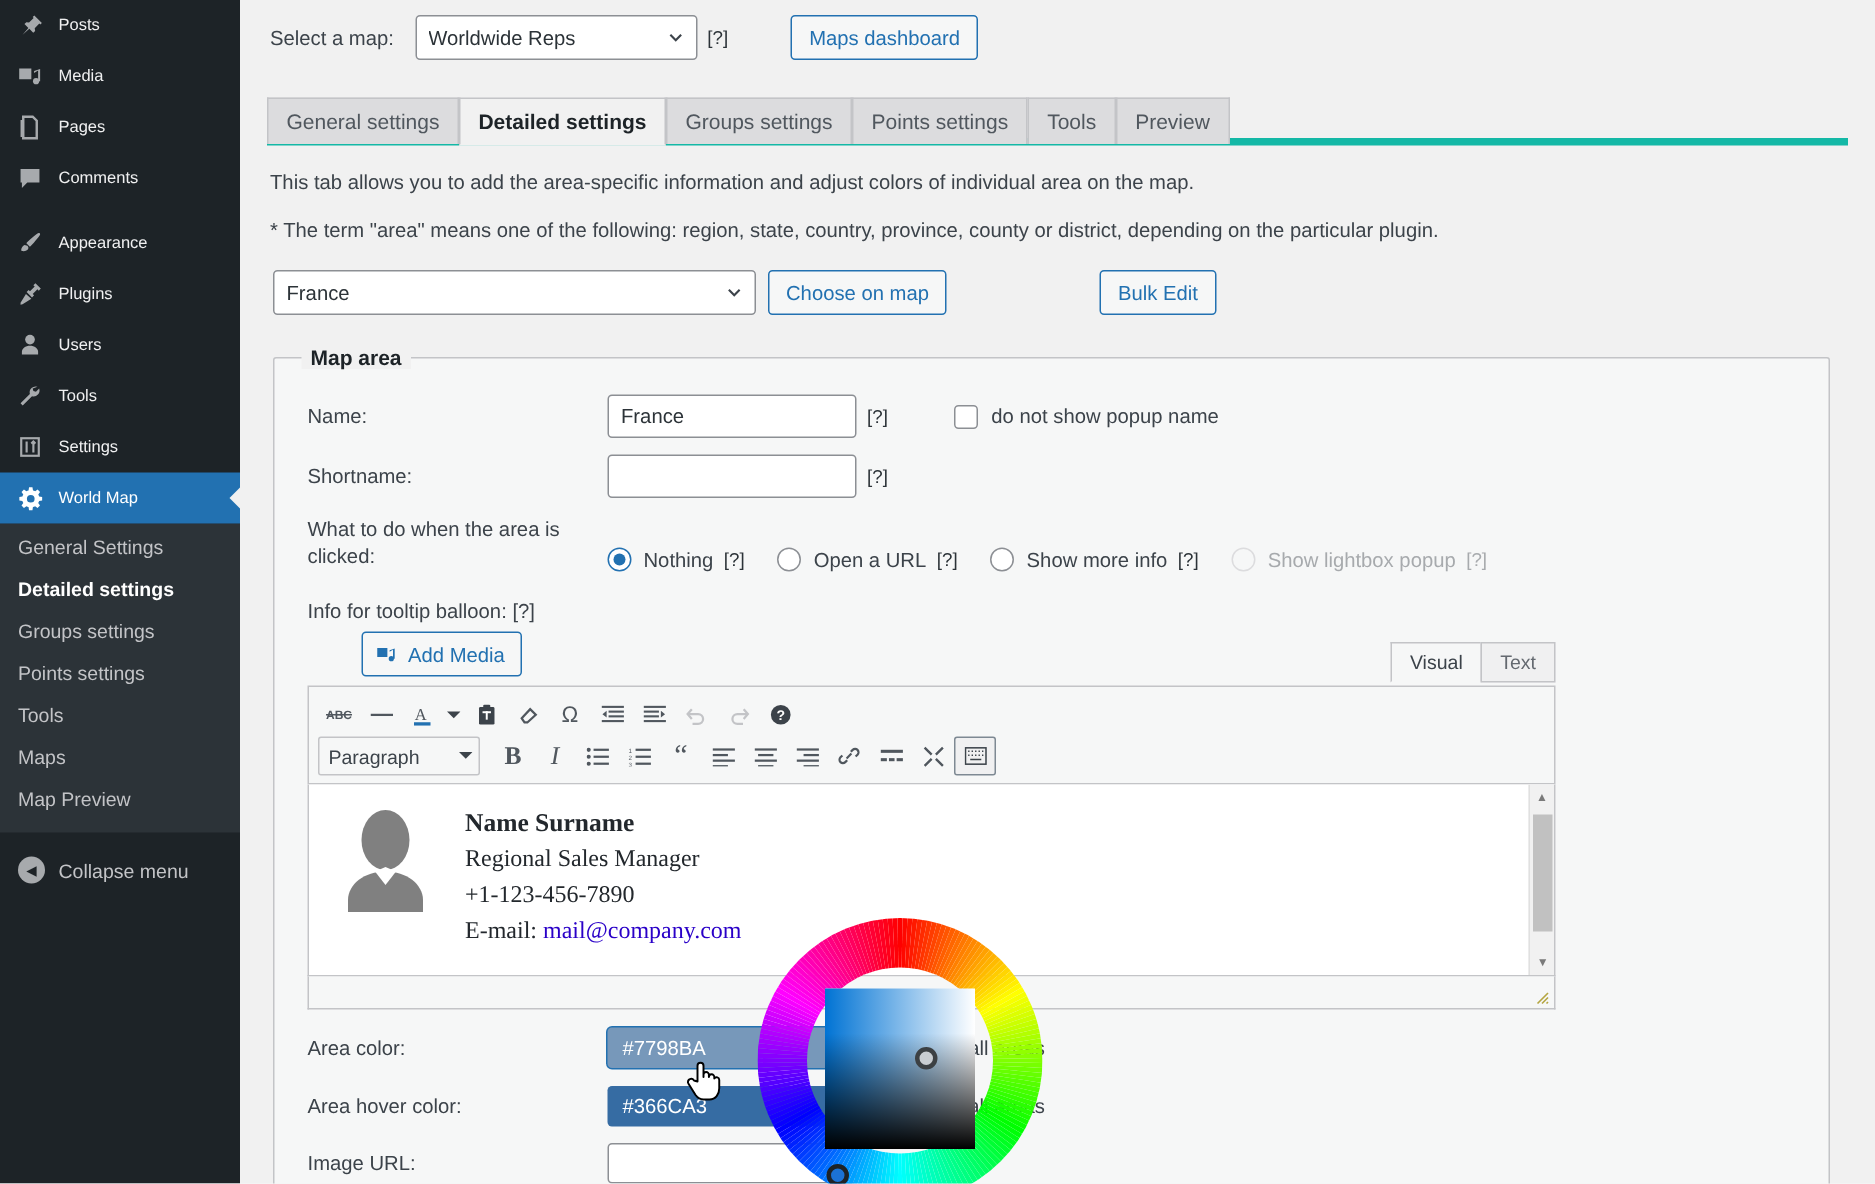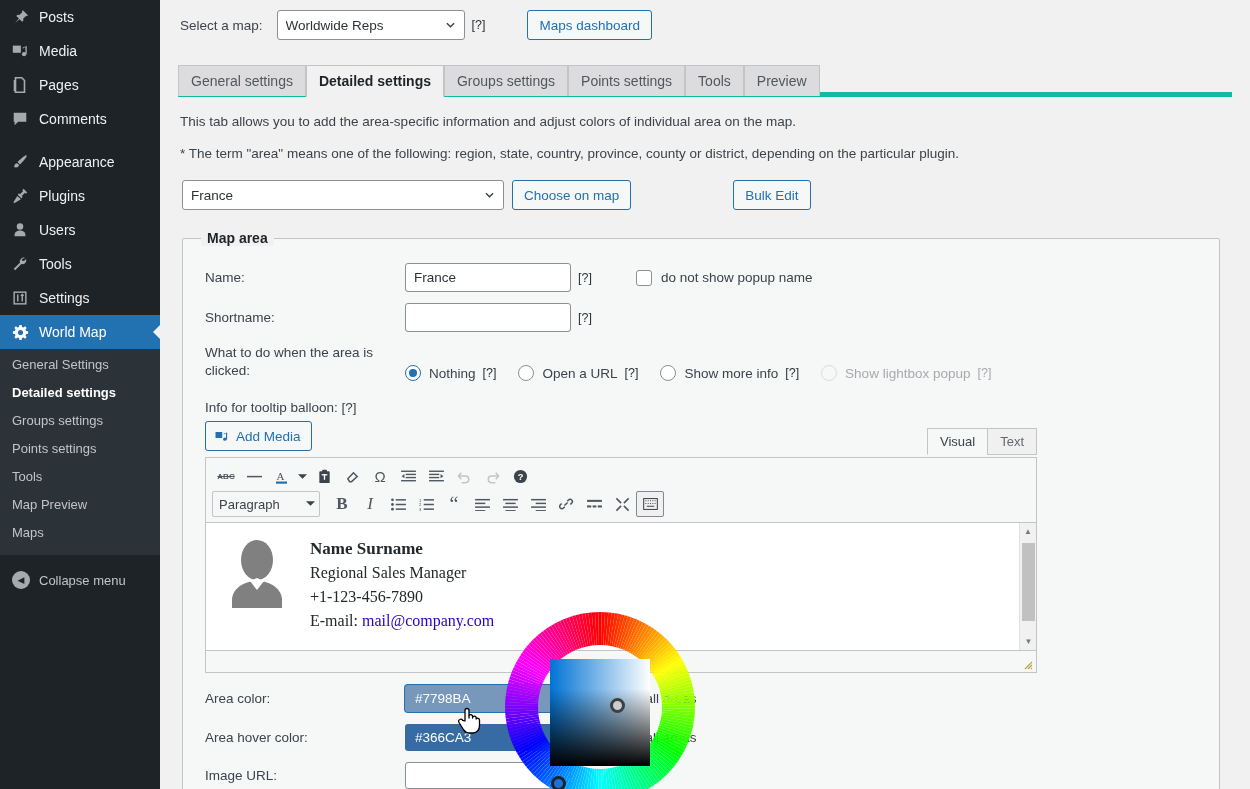--- a/index.html
+++ b/index.html
@@ -12,21 +12,21 @@
     position:relative;
   }
 
   
   #adminmenu {
     position:absolute; left:0; top:0; width:160px; height:789px;
     background:#1d2327; color:#f0f0f1; overflow:hidden;
   }
   .menu-item {
     display:flex; align-items:center; height:34px; padding:0 0 0 10px;
-    color:#f0f0f1; font-size:14px; line-height:1; position:relative;
+    color:#f0f0f1; font-size:11px; line-height:1; position:relative;
   }
   .menu-item .mi-ico {
     width:20px; height:20px; margin-right:9px; flex:0 0 20px;
     display:flex; align-items:center; justify-content:center;
     color:#a7aaad;
   }
   .menu-item .mi-ico svg { display:block; }
   .menu-item.current {
     background:#2271b1; color:#fff; font-weight:400;
   }
@@ -129,21 +129,21 @@
   .rdo.checked::after { content:""; position:absolute; left:3px; top:3px; width:8px;height:8px;border-radius:50%;background:#2271b1; }
   .rdo.disabled { border-color:#dcdcde; background:#f6f7f7; }
   .rdo-lbl { font-size:13.5px; color:#3c434a; }
   .rdo-lbl.disabled { color:#a7aaad; }
 
   
   .tooltip-lbl { font-size:13.5px; color:#3c434a; margin:19px 0 6px 0; }
   .addmedia {
     display:inline-flex; align-items:center; height:30px; padding:0 10px 0 8px;
     border:1px solid #2271b1; border-radius:3px; background:#f6f7f7; color:#2271b1;
-    font-size:13.5px; cursor:pointer;
+    font-size:13.5px; cursor:pointer;margin-left:36px;
   }
   .addmedia .am-ico { margin-right:7px; display:flex; }
 
   .editor-wrap { position:relative; width:832px; margin-top:6px; }
   .editor-tabs { position:absolute; right:0; top:-29px; display:flex; }
   .ed-tab {
     border:1px solid #c3c4c7; background:#f0f0f1; color:#646970;
     font-size:13px; line-height:25px; padding:0 12px; margin-left:-1px; cursor:pointer;
   }
   .ed-tab.active { background:#f6f7f7; color:#3c434a; border-bottom-color:#f6f7f7; }
@@ -324,22 +324,22 @@
     </span>
     <span>World Map</span>
   </div>
 
   <div class="submenu">
     <a class="sub-item">General Settings</a>
     <a class="sub-item current">Detailed settings</a>
     <a class="sub-item">Groups settings</a>
     <a class="sub-item">Points settings</a>
     <a class="sub-item">Tools</a>
+    <a class="sub-item">Maps</a>
     <a class="sub-item">Map Preview</a>
-    <a class="sub-item">Maps</a>
   </div>
 
   <div class="collapse-row">
     <span class="collapse-ico">◀</span>
     <span>Collapse menu</span>
   </div>
 </div>
 
 <div id="wpbody">
 

